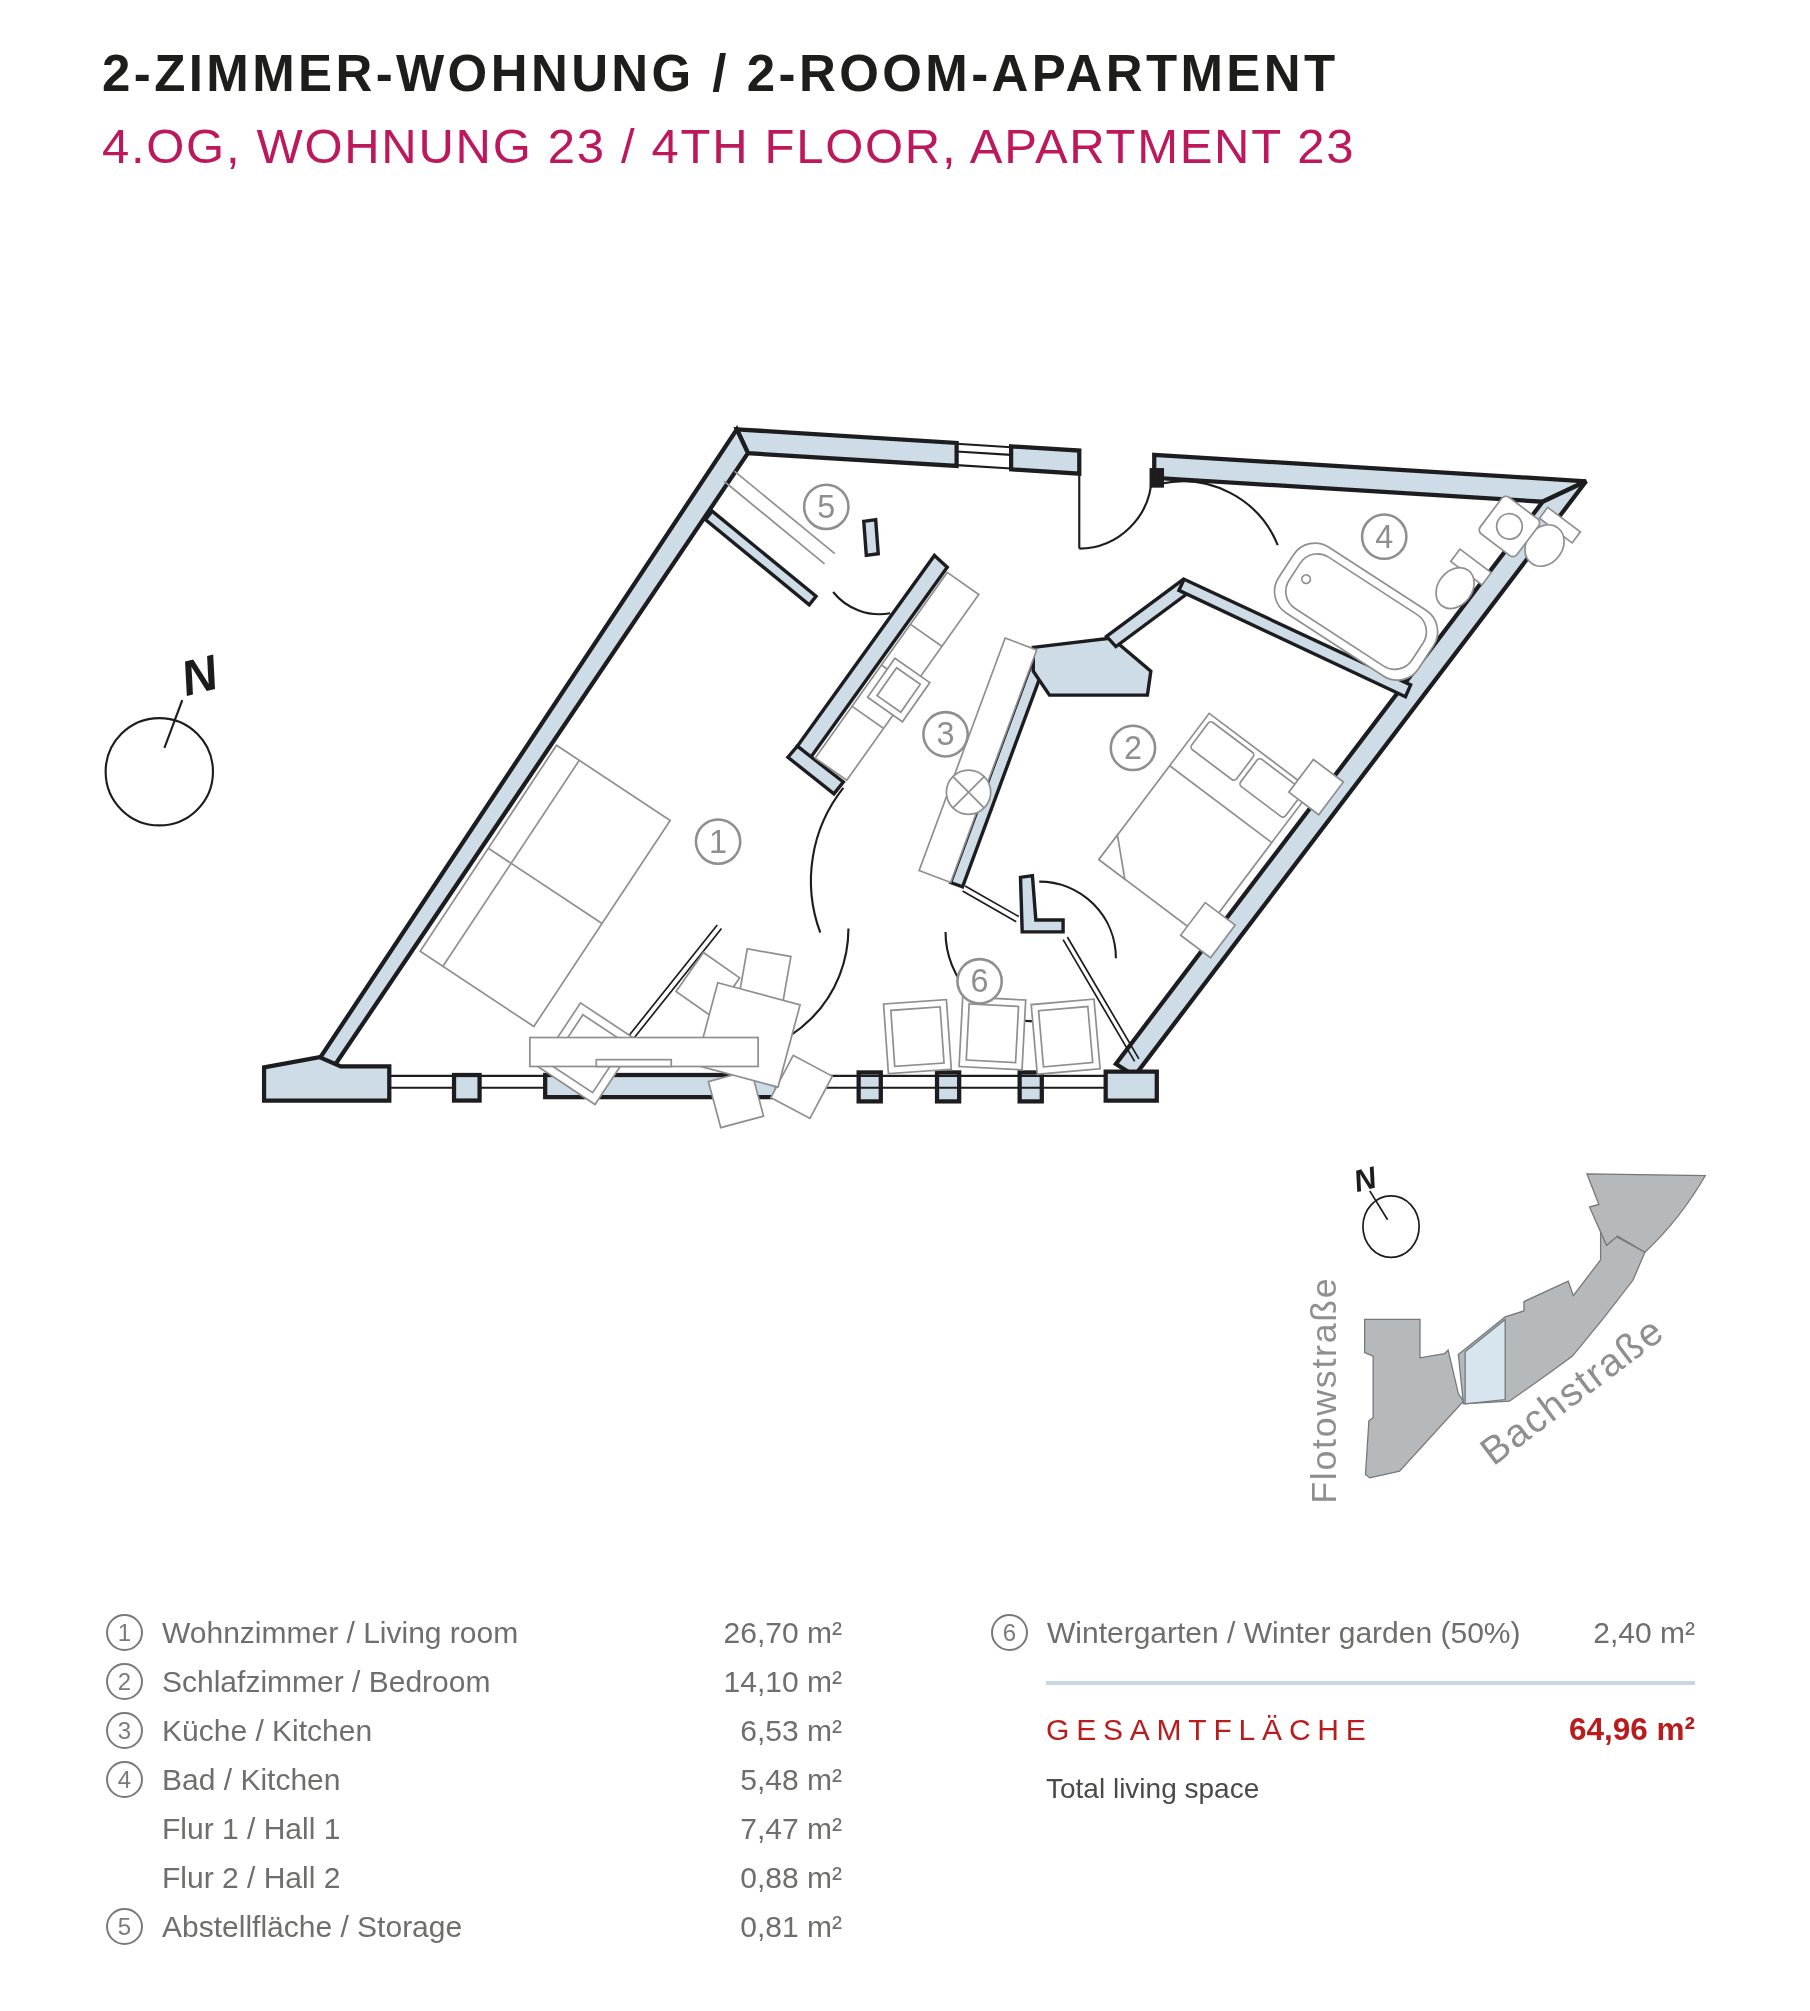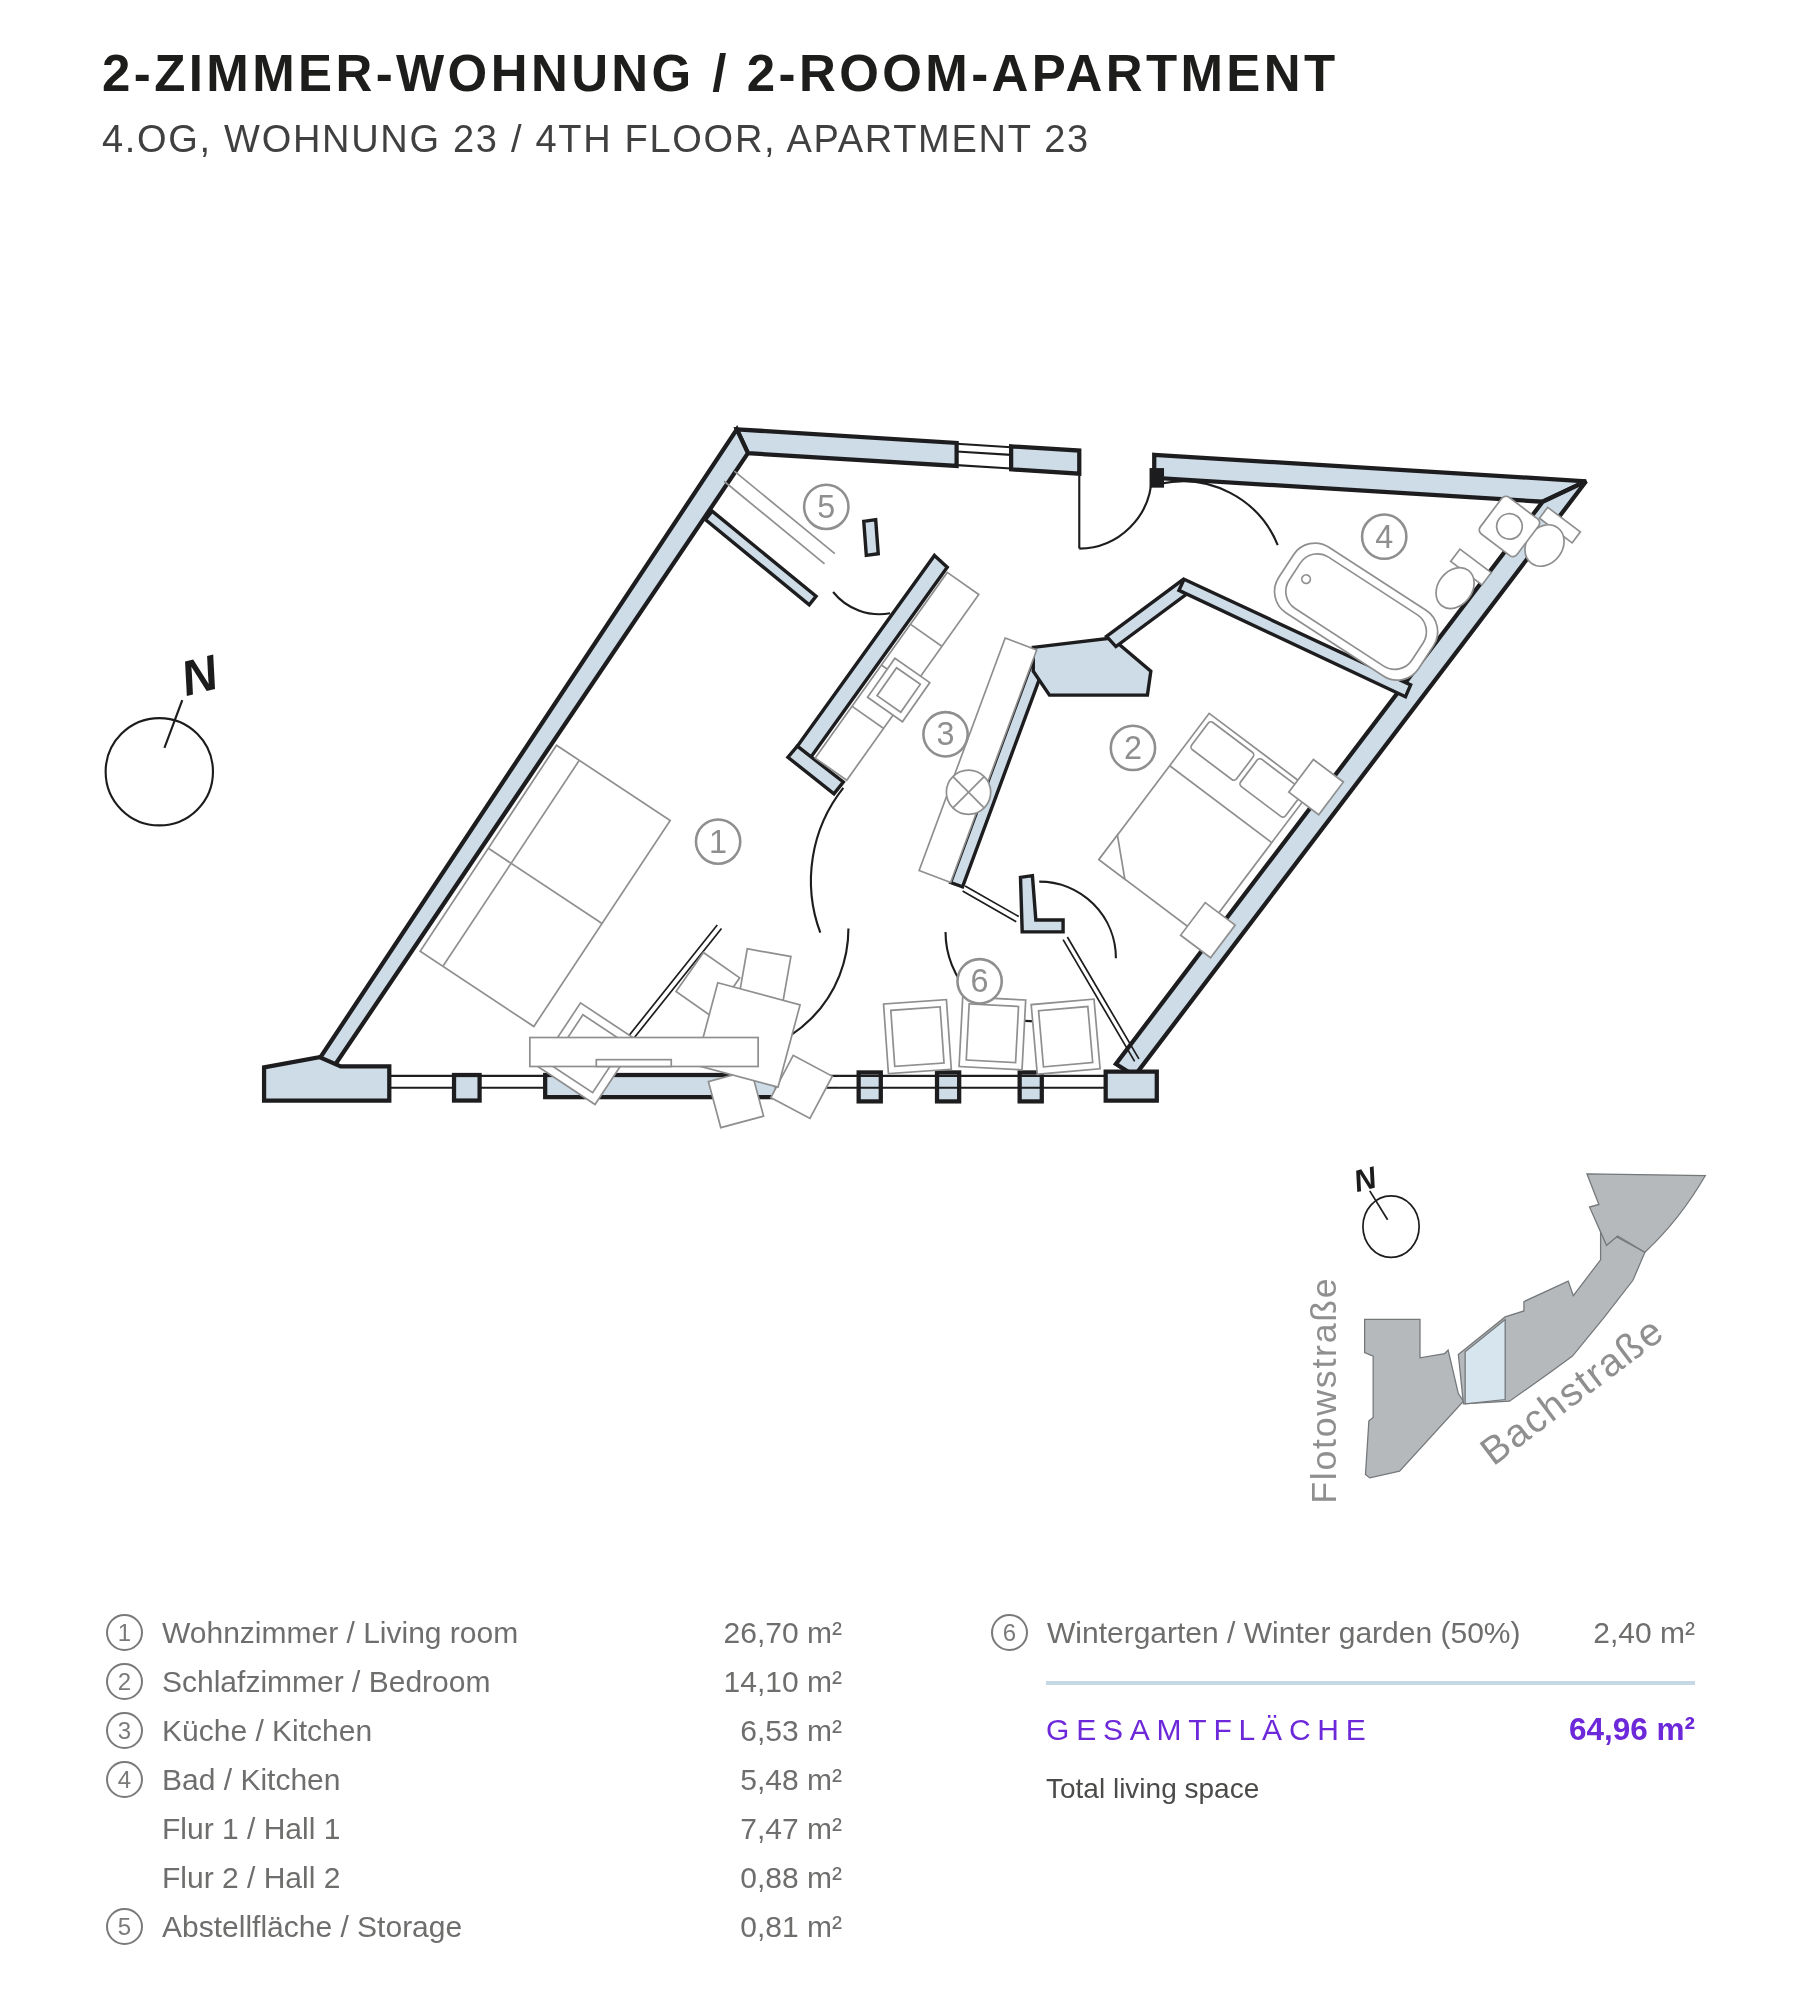--- a/index.html
+++ b/index.html
@@ -2,40 +2,40 @@
 <html style="font-size:13.6px"><head>
 <meta charset="utf-8">
 <style>
   html,body{margin:0;padding:0;background:#ffffff;}
   .page{position:relative;width:1811px;height:2012px;background:#fff;overflow:hidden;
         font-family:"Liberation Sans","DejaVu Sans",sans-serif;}
   
   .hdr{position:absolute;left:102px;top:44px;}
   .title{display:flex;gap:17px;color:#1d1d1b;font-size:51px;font-weight:600;
          letter-spacing:3.4px;white-space:nowrap;}
-  .subtitle{margin-top:15.3px;color:#404040;font-size:38px;font-weight:400;
+  .subtitle{margin-top:15.3px;color:#be185d;font-size:49px;font-weight:400;
             letter-spacing:1.7px;white-space:nowrap;}
   
   svg.canvas{position:absolute;left:0;top:0;width:1811px;height:2012px;}
   svg text{font-family:"Liberation Sans","DejaVu Sans",sans-serif;}
   .room-num{font-size:38px;fill:#8f8f8f;}
   .street{fill:#8f8f8f;letter-spacing:2px;}
   .ncompass{fill:#1c1c1c;font-weight:bold;font-style:italic;}
   
   .legend-left{position:absolute;left:106px;top:1608px;width:736px;}
   .legend-right{position:absolute;left:991px;top:1608px;width:704px;}
   .lrow{display:flex;align-items:center;height:49px;color:#6e6e6d;font-size:30px;}
   .lnum{flex:0 0 37px;height:37px;border:2.6px solid #7a7a79;border-radius:50%;
         box-sizing:border-box;display:flex;align-items:center;justify-content:center;
         font-size:24px;color:#7a7a79;}
   .lrow.no-num .lnum{border-color:transparent;color:transparent;}
   .llabel{margin-left:19px;white-space:nowrap;}
   .lvalue{margin-left:auto;white-space:nowrap;}
   .divider{height:4.3px;background:#c5d8e3;margin:24px 0 0 55px;}
-  .total-row{display:flex;align-items:baseline;margin:25.6px 0 0 55px;color:#6d28d9;}
+  .total-row{display:flex;align-items:baseline;margin:25.6px 0 0 55px;color:#b91c1c;}
   .total-label{font-size:30px;letter-spacing:6.8px;font-weight:500;}
   .total-value{margin-left:auto;font-size:31.5px;font-weight:600;}
   .total-sub{margin:25px 0 0 55px;color:#4a4a49;font-size:28px;}
 </style>
 </head>
 <body>
 
 <div class="page">
 
   <div class="hdr">

